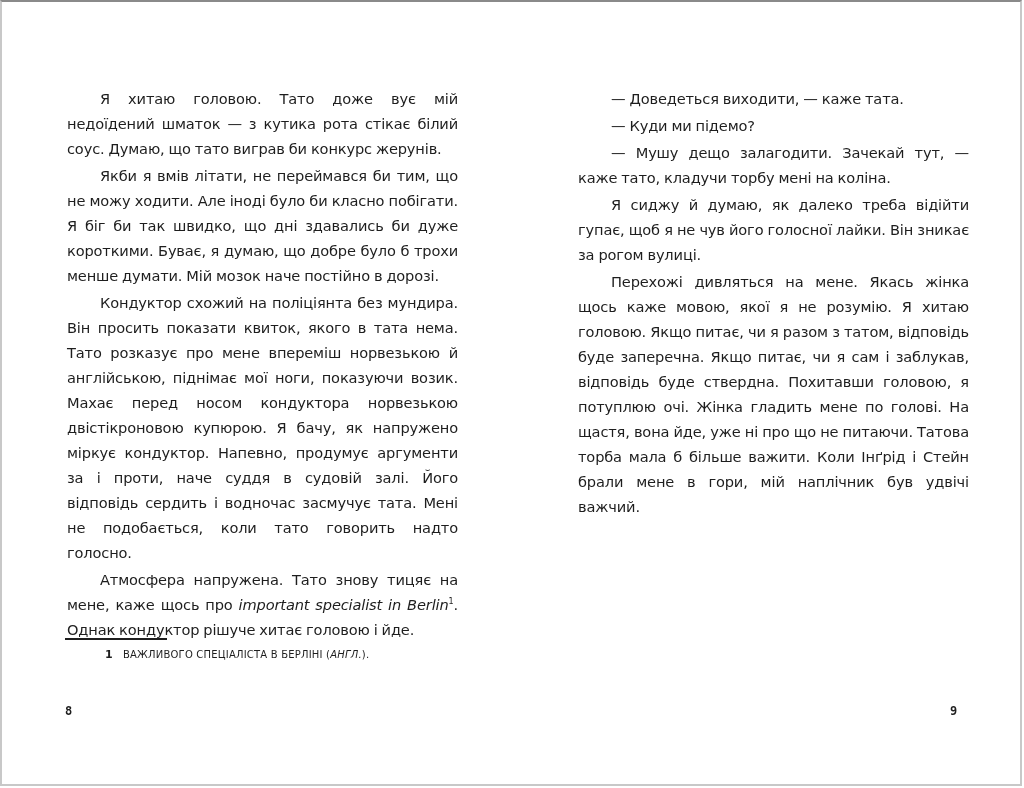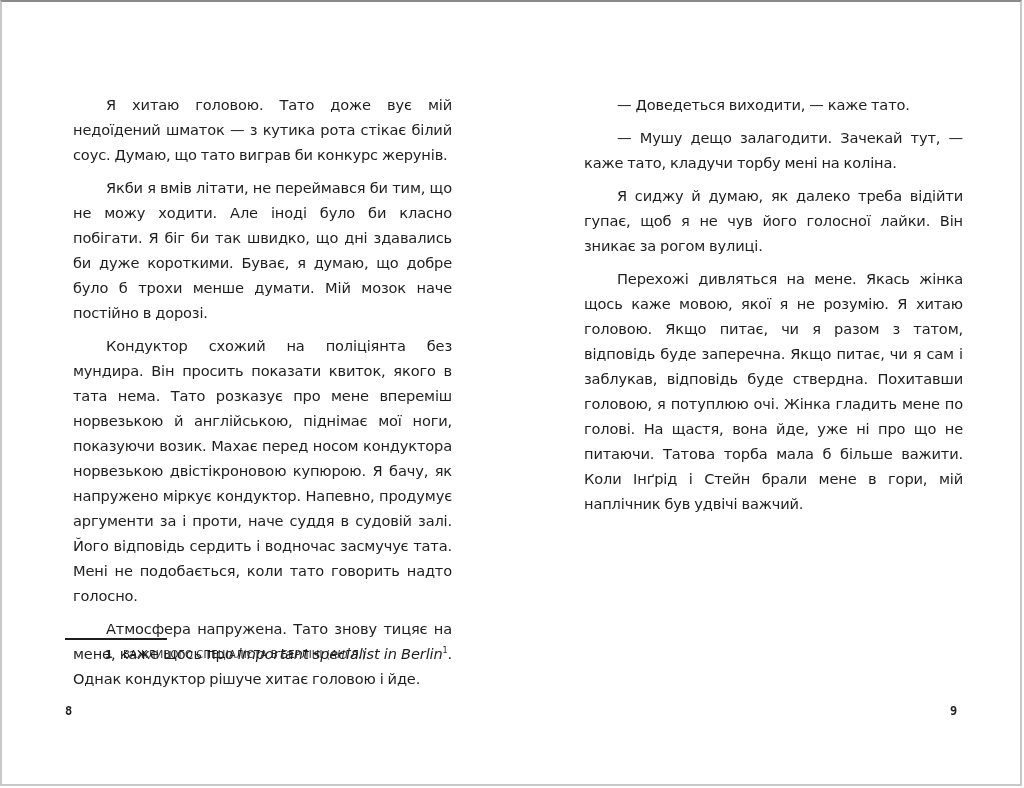--- a/index.html
+++ b/index.html
@@ -18,21 +18,21 @@
     border-right: 2px solid #c8c8c8;
     box-sizing: border-box;
   }
   .page {
     position: absolute; top: 84px;
     width: 395px;
   }
   .page-left { left: 65px; }
   .page-right { left: 576px; }
   .para {
-    margin: 8px;
+    margin: 2px;
     font-size: 14.6px;
     line-height: 25px;
     text-align: justify;
     text-indent: 33px;
     letter-spacing: -0.15px;
     word-spacing: -0.5px;
     hyphens: manual;
   }
   .para.last-left { text-align: justify; }
   .para i { font-style: italic; }
@@ -68,19 +68,20 @@
 </div>
 
 <div class="footnote-rule"></div>
 <div class="footnote">
   <span class="fn-num">1</span><span class="fn-text"><span>важливого спеціаліста в Берліні (</span><i>англ.</i><span>).</span></span>
 </div>
 
 <div class="page-num page-num-left">8</div>
 
 <div class="page page-right">
-  <p class="para">— Доведеться виходити, — каже тато.</p>
+  <p class="para">— Доведеться виходити, — каже тата.</p>
+  <p class="para">— Куди ми підемо?</p>
   <p class="para">— Мушу дещо залагодити. Зачекай тут, — каже тато, кладучи торбу мені на коліна.</p>
   <p class="para">Я сиджу й думаю, як далеко треба відійти гупає, щоб я не чув його голосної лайки. Він зникає за рогом вулиці.</p>
   <p class="para">Перехожі дивляться на мене. Якась жінка щось каже мовою, якої я не розумію. Я хитаю головою. Якщо питає, чи я разом з татом, відповідь буде заперечна. Якщо питає, чи я сам і заблукав, відповідь буде ствердна. Похитавши головою, я потуплюю очі. Жінка гладить мене по голові. На щастя, вона йде, уже ні про що не питаючи. Татова торба мала б більше важити. Коли Інґрід і Стейн брали мене в гори, мій наплічник був удвічі важчий.</p>
 </div>
 
 <div class="page-num page-num-right">9</div>
 
 </body></html>

